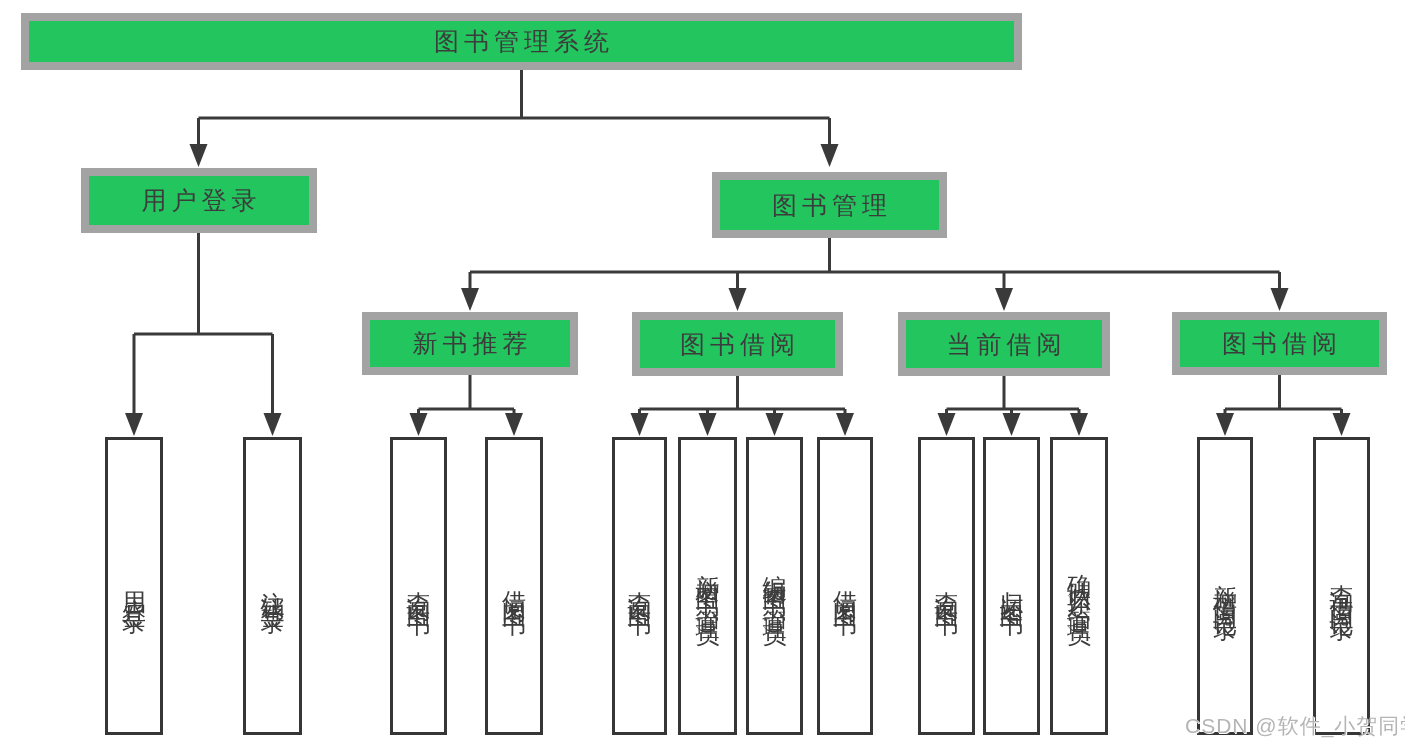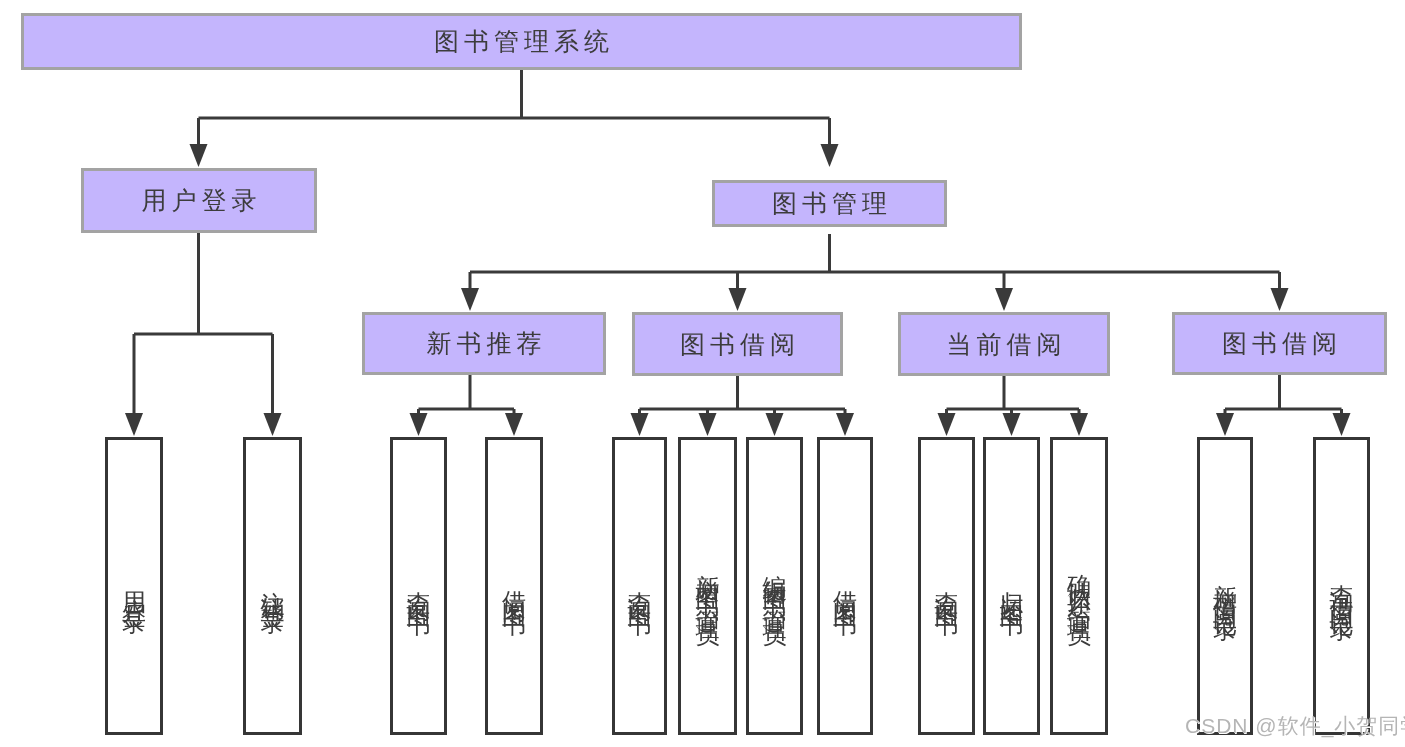--- a/index.html
+++ b/index.html
@@ -21,22 +21,22 @@
     stroke: #3a3a3a;
     stroke-width: 3;
   }
   .connectors polygon {
     fill: #3a3a3a;
     stroke: none;
   }
   .node {
     position: absolute;
     box-sizing: border-box;
-    border: 3px solid #a3a3a3;
-    background: #c4b5fd;
+    border: 8px solid #a3a3a3;
+    background: #22c55e;
     display: flex;
     align-items: center;
     justify-content: center;
     color: #3c3c3c;
     font-size: 25px;
     letter-spacing: 5px;
     text-indent: 5px;
     white-space: nowrap;
   }
   .leaf {
@@ -116,23 +116,23 @@
     <g>
       <path d="M1279.5 375 V409 M1225 409 H1341.5 M1225 409 V415 M1341.5 409 V415"></path>
       <polygon points="1216,413 1234,413 1225,436"></polygon>
       <polygon points="1332.5,413 1350.5,413 1341.5,436"></polygon>
     </g>
   </svg>
 
   <div class="node" style="left:21px; top:13px; width:1001px; height:57px;">图书管理系统</div>
 
   <div class="node" style="left:81px; top:168px; width:236px; height:65px;">用户登录</div>
-  <div class="node" style="left:712px; top:180px; width:235px; height:47px;">图书管理</div>
+  <div class="node" style="left:712px; top:172px; width:235px; height:66px;">图书管理</div>
 
-  <div class="node" style="left:362px; top:312px; width:244px; height:63px;">新书推荐</div>
+  <div class="node" style="left:362px; top:312px; width:216px; height:63px;">新书推荐</div>
   <div class="node" style="left:632px; top:312px; width:211px; height:64px;">图书借阅</div>
   <div class="node" style="left:898px; top:312px; width:212px; height:64px;">当前借阅</div>
   <div class="node" style="left:1172px; top:312px; width:215px; height:63px;">图书借阅</div>
 
   <div class="leaf" style="left:105px; top:437px; width:58px; height:298px;">用户登录</div>
   <div class="leaf" style="left:243px; top:437px; width:59px; height:298px;">注销登录</div>
 
   <div class="leaf" style="left:390px; top:437px; width:57px; height:298px;">查询图书</div>
   <div class="leaf" style="left:485px; top:437px; width:58px; height:298px;">借阅图书</div>
 

